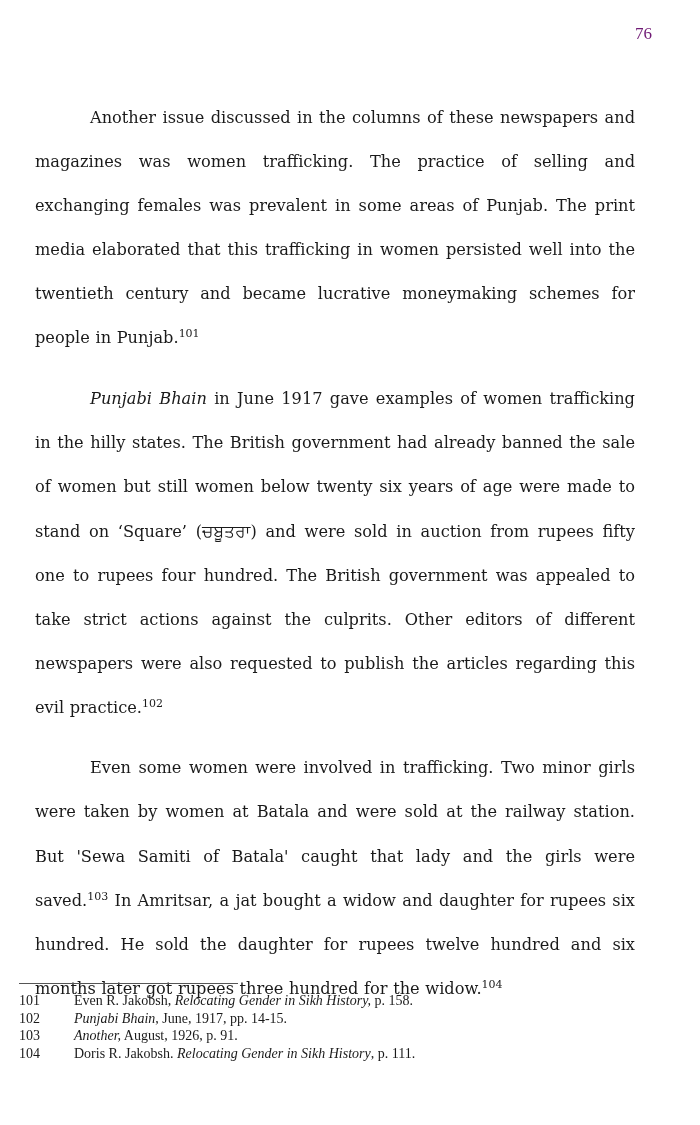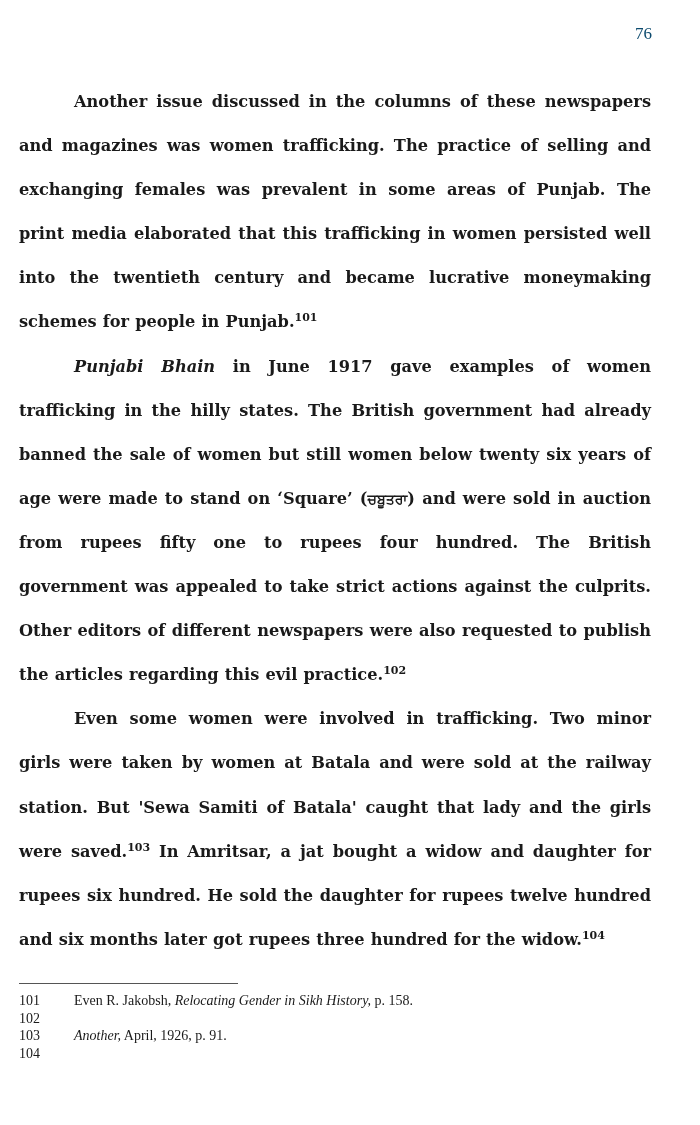--- a/index.html
+++ b/index.html
@@ -13,41 +13,40 @@
       position: relative;
       overflow: hidden;
       color: #1a1a1a;
     }
     .page-number {
       position: absolute;
       top: 24px;
       right: 48px;
       font-family: "Liberation Serif", "DejaVu Serif", serif;
       font-size: 17px;
-      color: #0c4a6e;
+      color: #701a75;
       margin-left: 36px;
     }
     .body-text {
       position: absolute;
       left: 19px;
       top: 80px;
       width: 632px;
       font-family: "DejaVu Serif", "Liberation Serif", serif;
       font-size: 16.2px;
       line-height: 44.1px;
       text-align: justify;
       color: #1a1a1a;
     }
     .body-text p {
-      margin: 0;
+      margin: 16px;
       text-indent: 55px;
       text-align: justify;
       text-align-last: left;
       word-spacing: 0.5px;
-      font-weight: bold;
     }
     .body-text sup {
       font-size: 11px;
       vertical-align: 0;
       position: relative;
       top: -6px;
       line-height: 0;
     }
     .body-text em {
       font-style: italic;
@@ -74,21 +73,21 @@
       display: flex;
       white-space: nowrap;
     }
     .fn-num {
       width: 55px;
       flex: 0 0 55px;
     }
     .fn-text em { font-style: italic; margin-top: 42px; }
     .gurmukhi {
       font-family: "DejaVu Sans", sans-serif;
-      font-size: 14px;
+      font-size: 17px;
     }
   </style>
 </head>
 <body>
 
 <div class="page-number">76</div>
 
 <div class="body-text">
   <p><span>Another issue discussed in the columns of these newspapers and magazines was women trafficking.  The practice of selling and exchanging females was prevalent in some areas of Punjab. The print media elaborated that this trafficking in women persisted well into the twentieth century and became lucrative moneymaking schemes for people in Punjab.</span><sup>101</sup></p>
   <p><em>Punjabi Bhain</em><span> in June 1917 gave examples of women trafficking in the hilly states. The British government had already banned the sale of women but still women below twenty six years of age were made to stand on ‘Square’ (</span><span class="gurmukhi">ਚਬੂਤਰਾ</span><span>) and were sold in auction from rupees fifty one to rupees four hundred.  The British government was appealed to take strict actions against the culprits. Other editors of different newspapers were also requested to publish the articles regarding this evil practice.</span><sup>102</sup></p>
@@ -97,21 +96,23 @@
 
 <div class="footnote-rule"></div>
 
 <div class="footnotes">
   <div class="footnote">
     <span class="fn-num">101</span>
     <span class="fn-text"><span>Even R. Jakobsh, </span><em>Relocating Gender in Sikh History,</em><span> p. 158.</span></span>
   </div>
   <div class="footnote">
     <span class="fn-num">102</span>
+    <span class="fn-text"><span></span><em>Punjabi Bhain</em><span>, June, 1917, pp. 14-15.</span></span>
   </div>
   <div class="footnote">
     <span class="fn-num">103</span>
-    <span class="fn-text"><span></span><em>Another,</em><span> April, 1926, p. 91.</span></span>
+    <span class="fn-text"><span></span><em>Another,</em><span> August, 1926, p. 91.</span></span>
   </div>
   <div class="footnote">
     <span class="fn-num">104</span>
+    <span class="fn-text"><span>Doris R. Jakobsh. </span><em>Relocating Gender in Sikh History</em><span>, p. 111.</span></span>
   </div>
 </div>
 
 </body></html>

